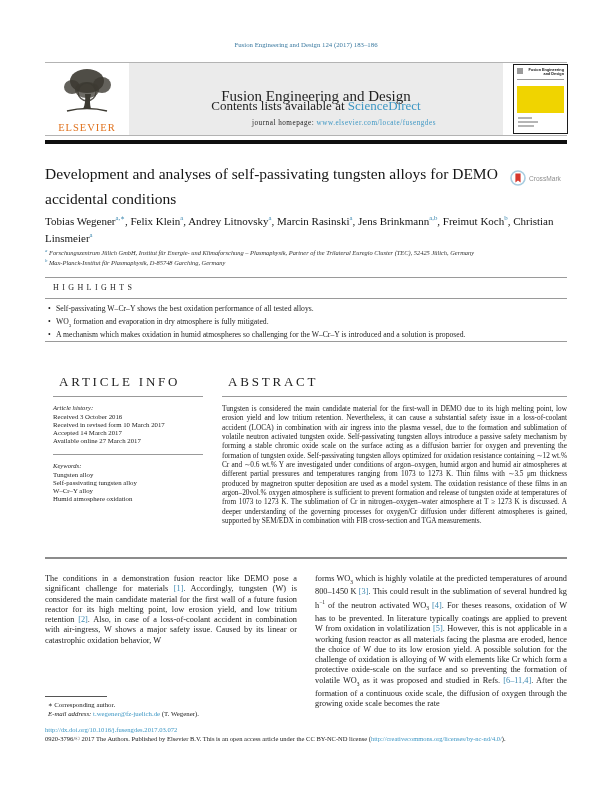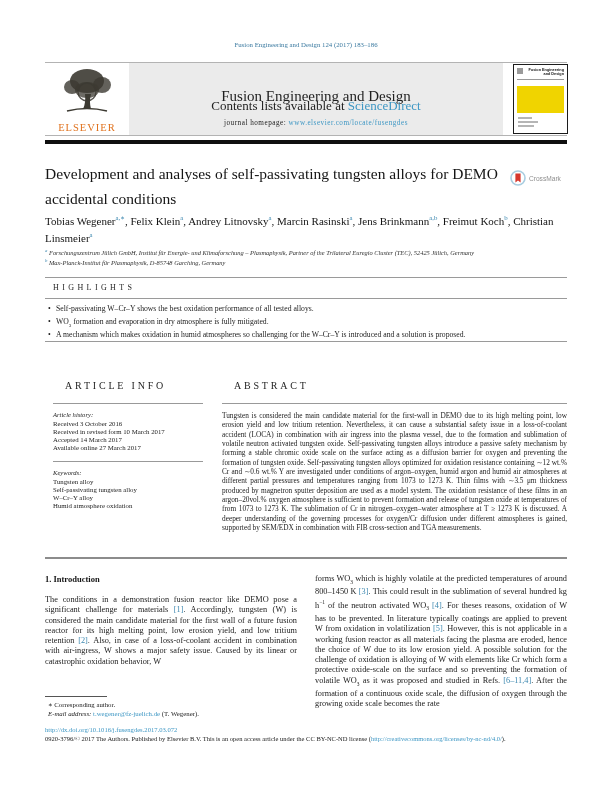--- a/index.html
+++ b/index.html
@@ -13,21 +13,21 @@
             font-size:6.8px;color:#3b7aa0;}
   .banner{position:absolute;top:62px;left:45px;width:522px;height:72px;
           border-top:1px solid #b3b3b3;border-bottom:1px solid #b3b3b3;}
   .logo-block{position:absolute;left:0;top:0;width:84px;height:100%;background:#fff;}
   .tree{position:absolute;left:14px;top:3px;width:56px;height:50px;}
   .wordmark{position:absolute;left:0;bottom:2px;width:84px;text-align:center;
             font-size:10.5px;letter-spacing:1px;color:#e0721e;font-weight:400;}
   .gray-box{position:absolute;left:84px;top:0;width:374px;height:100%;background:#ebebeb;text-align:center;}
   .contents-line{position:absolute;top:7px;left:0;width:100%;font-size:13px;color:#222;margin-top:28px;}
   .jtitle{position:absolute;top:25px;left:0;width:100%;font-size:15px;color:#1f1f1f;}
-  .homepage-line{position:absolute;bottom:8px;left:0;width:100%;font-size:7.2px;letter-spacing:.5px;color:#222;}
+  .homepage-line{position:absolute;bottom:8px;left:0;width:100%;font-size:7.2px;letter-spacing:.5px;color:#222;padding-left:28px;}
   .cover{position:absolute;left:468px;top:1px;width:55px;height:70px;box-sizing:border-box;
          border:1px solid #1c1c1c;background:#fff;font-family:"Liberation Sans",sans-serif;}
   .cover-mark{position:absolute;left:3px;top:3px;width:6px;height:6px;background:#9a9a9a;}
   .cover-title{position:absolute;right:3px;top:3px;width:38px;font-size:3.8px;line-height:4.3px;
                font-weight:700;text-align:right;color:#111;}
   .cover-rule{position:absolute;left:3px;right:3px;top:14px;border-top:.5px solid #999;}
   .cover-yellow{position:absolute;left:3px;right:3px;top:21px;height:27px;background:#f0d400;}
   .cover-bar{position:absolute;left:4px;height:1.5px;background:#b5b5b5;}
   .black-rule{position:absolute;top:140px;left:45px;width:522px;height:4px;background:#0f0f0f;}
 
@@ -48,21 +48,21 @@
   
   .hl-heading{position:absolute;top:283px;left:53px;font-size:8px;letter-spacing:3.4px;color:#1f1f1f;}
   .hl-list{position:absolute;top:304px;left:48px;width:516px;margin:0;padding:0;list-style:none;
            font-size:7.7px;line-height:9.6px;color:#1c1c1c;}
   .hl-list li{position:relative;padding-left:8px;}
   .hl-list li::before{content:"•";position:absolute;left:0;top:0;}
 
   
   .col-info{position:absolute;top:368px;left:53px;width:150px;}
   .col-abs{position:absolute;top:368px;left:222px;width:345px;}
-  .sec-heading{font-size:10px;letter-spacing:2.8px;color:#1f1f1f;margin:12px;}
+  .sec-heading{font-size:13px;letter-spacing:2.8px;color:#1f1f1f;margin:6px;}
   .heading-rule{border-top:1px solid #999;margin:5px 0 7px 0;}
   .info-label{font-style:italic;font-size:6.6px;line-height:8px;margin-bottom:1px;}
   .info-line{font-size:6.8px;line-height:8px;}
   .info-divider{border-top:1px solid #999;margin:9px 0 7px 0;}
   .abs-text{font-size:7.3px;line-height:9.35px;text-align:justify;margin:0;color:#1b1b1b;}
   .abs-copyright{font-size:7.3px;line-height:9.35px;text-align:right;margin:0;color:#1b1b1b;}
   sub{font-size:65%;} sup.m{font-size:65%;}
 
   
   .body-divider{position:absolute;top:557px;left:45px;width:522px;height:2px;background:#8c8c8c;}
@@ -170,21 +170,20 @@
     <div class="sec-heading">ABSTRACT</div>
     <div class="heading-rule"></div>
     <p class="abs-text">Tungsten is considered the main candidate material for the first-wall in DEMO due to its high melting point, low erosion yield and low tritium retention. Nevertheless, it can cause a substantial safety issue in a loss-of-coolant accident (LOCA) in combination with air ingress into the plasma vessel, due to the formation and sublimation of volatile neutron activated tungsten oxide. Self-passivating tungsten alloys introduce a passive safety mechanism by forming a stable chromic oxide scale on the surface acting as a diffusion barrier for oxygen and preventing the formation of tungsten oxide. Self-passivating tungsten alloys optimized for oxidation resistance containing ∼12 wt.% Cr and ∼0.6 wt.% Y are investigated under conditions of argon–oxygen, humid argon and humid air atmospheres at different partial pressures and temperatures ranging from 1073 to 1273 K. Thin films with ∼3.5 μm thickness produced by magnetron sputter deposition are used as a model system. The oxidation resistance of these films in an argon–20vol.% oxygen atmosphere is sufficient to prevent formation and release of tungsten oxide at temperatures of from 1073 to 1273 K. The sublimation of Cr in nitrogen–oxygen–water atmosphere at T ≥ 1273 K is discussed. A deeper understanding of the governing processes for oxygen/Cr diffusion under different atmospheres is gained, supported by SEM/EDX in combination with FIB cross-section and TGA measurements.</p>
     <div class="abs-copyright">
     </div>
   </div>
 
   <div class="body-divider"></div>
 
   <div class="colL">
-    <h2 class="sec1">1. Introduction</h2>
     <p class="body-text"><span class="indent"></span><span>The conditions in a demonstration fusion reactor like DEMO pose a significant challenge for materials </span><a class="ref">[1]</a><span>. Accordingly, tungsten (W) is considered the main candidate material for the first wall of a future fusion reactor for its high melting point, low erosion yield, and low tritium retention </span><a class="ref">[2]</a><span>. Also, in case of a loss-of-coolant accident in combination with air-ingress, W shows a major safety issue. Caused by its linear or catastrophic oxidation behavior, W</span></p>
   </div>
 
   <div class="colR">
     <p class="body-text"><span>forms WO</span><sub>3</sub><span> which is highly volatile at the predicted temperatures of around 800–1450 K </span><a class="ref">[3]</a><span>. This could result in the sublimation of several hundred kg h</span><sup class="m">−1</sup><span> of the neutron activated WO</span><sub>3</sub><span> </span><a class="ref">[4]</a><span>. For theses reasons, oxidation of W has to be prevented. In literature typically coatings are applied to prevent W from oxidation in volatilization </span><a class="ref">[5]</a><span>. However, this is not applicable in a working fusion reactor as all materials facing the plasma are eroded, hence the choice of W due to its low erosion yield. A possible solution for the challenge of oxidation is alloying of W with elements like Cr which form a protective oxide-scale on the surface and so preventing the formation of volatile WO</span><sub>3</sub><span> as it was proposed and studied in Refs. </span><a class="ref">[6–11,4]</a><span>. After the formation of a continuous oxide scale, the diffusion of oxygen through the growing oxide scale becomes the rate</span></p>
   </div>
 
   <div class="fn-rule"></div>
   <div class="fn">
     <div>∗ Corresponding author.</div>

